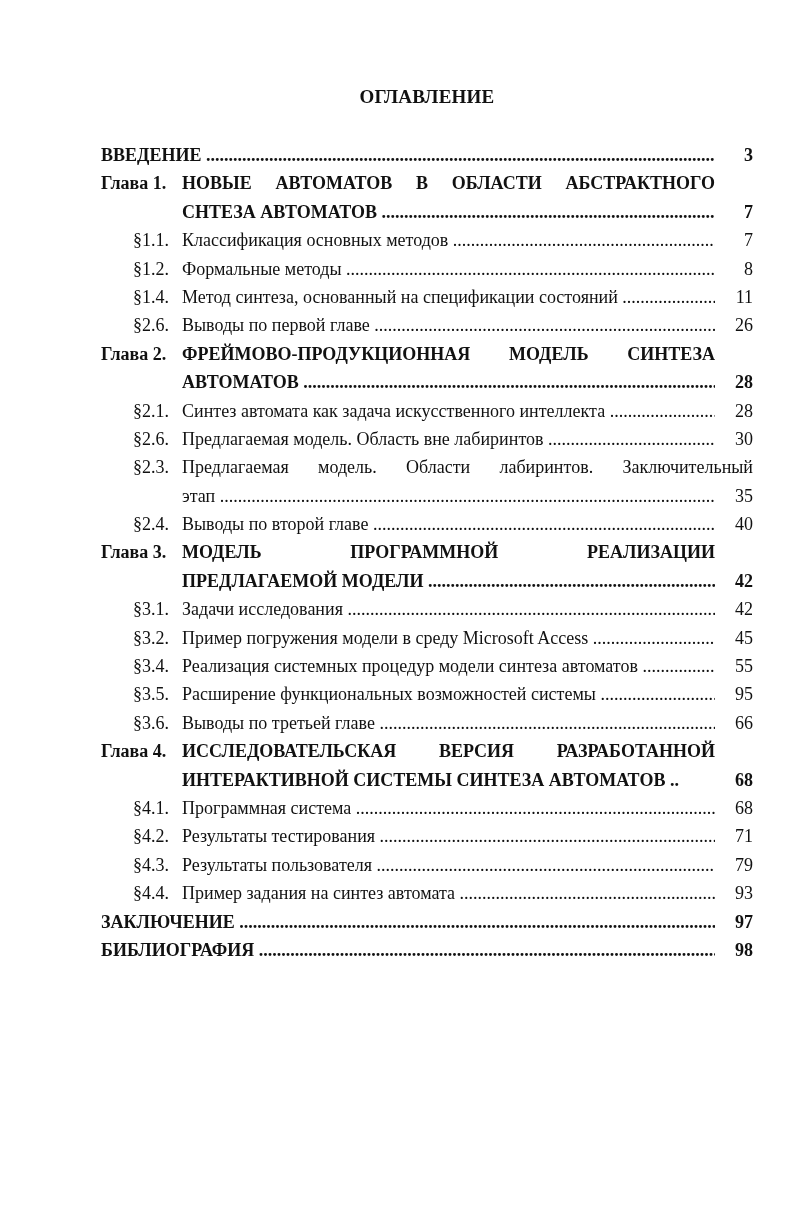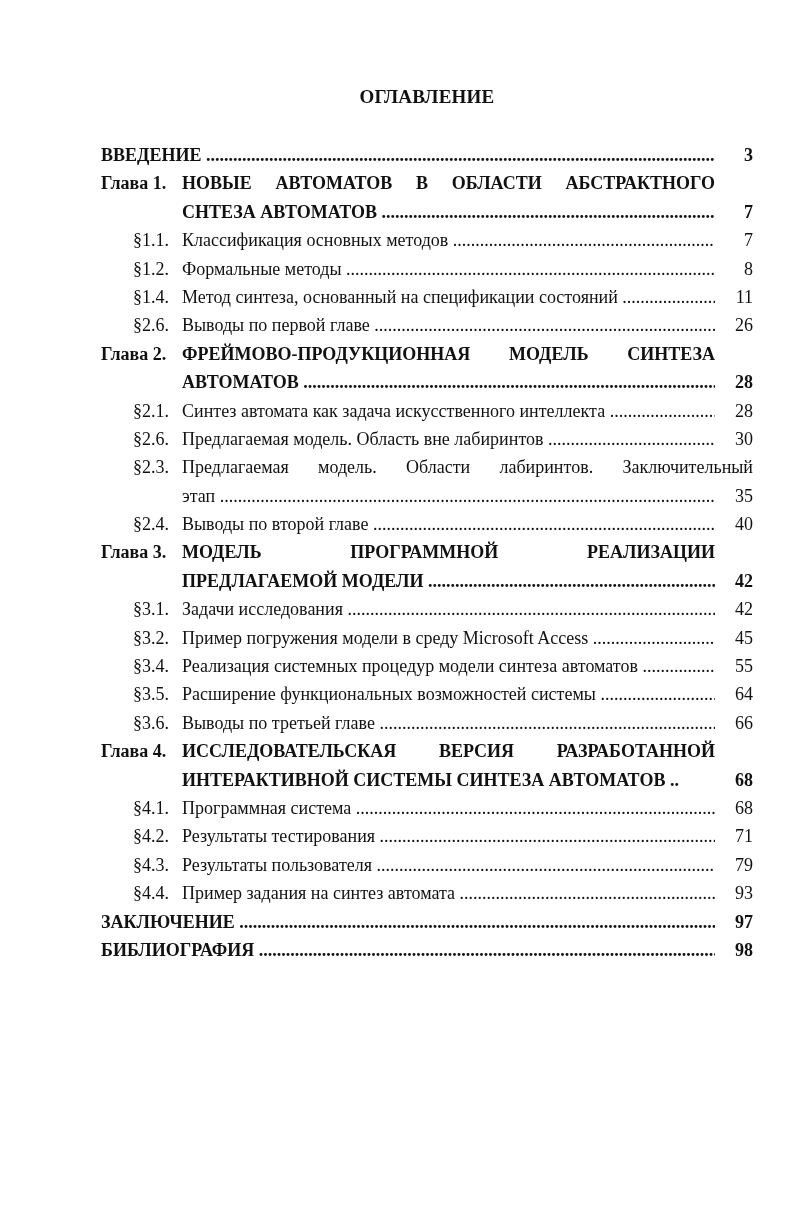--- a/index.html
+++ b/index.html
@@ -111,21 +111,21 @@
     <span class="page">45</span>
   </div>
   <div class="row">
     <span class="lead sec-lead">§3.4.</span>
     <span class="text dots">Реализация системных процедур модели синтеза автоматов</span>
     <span class="page">55</span>
   </div>
   <div class="row">
     <span class="lead sec-lead">§3.5.</span>
     <span class="text dots">Расширение функциональных возможностей системы</span>
-    <span class="page">64</span>
+    <span class="page">95</span>
   </div>
   <div class="row">
     <span class="lead sec-lead">§3.6.</span>
     <span class="text dots">Выводы по третьей главе</span>
     <span class="page">66</span>
   </div>
 
   <div class="row bold">
     <span class="lead">Глава 4.</span>
     <span class="text just">ИССЛЕДОВАТЕЛЬСКАЯ ВЕРСИЯ РАЗРАБОТАННОЙ</span>

